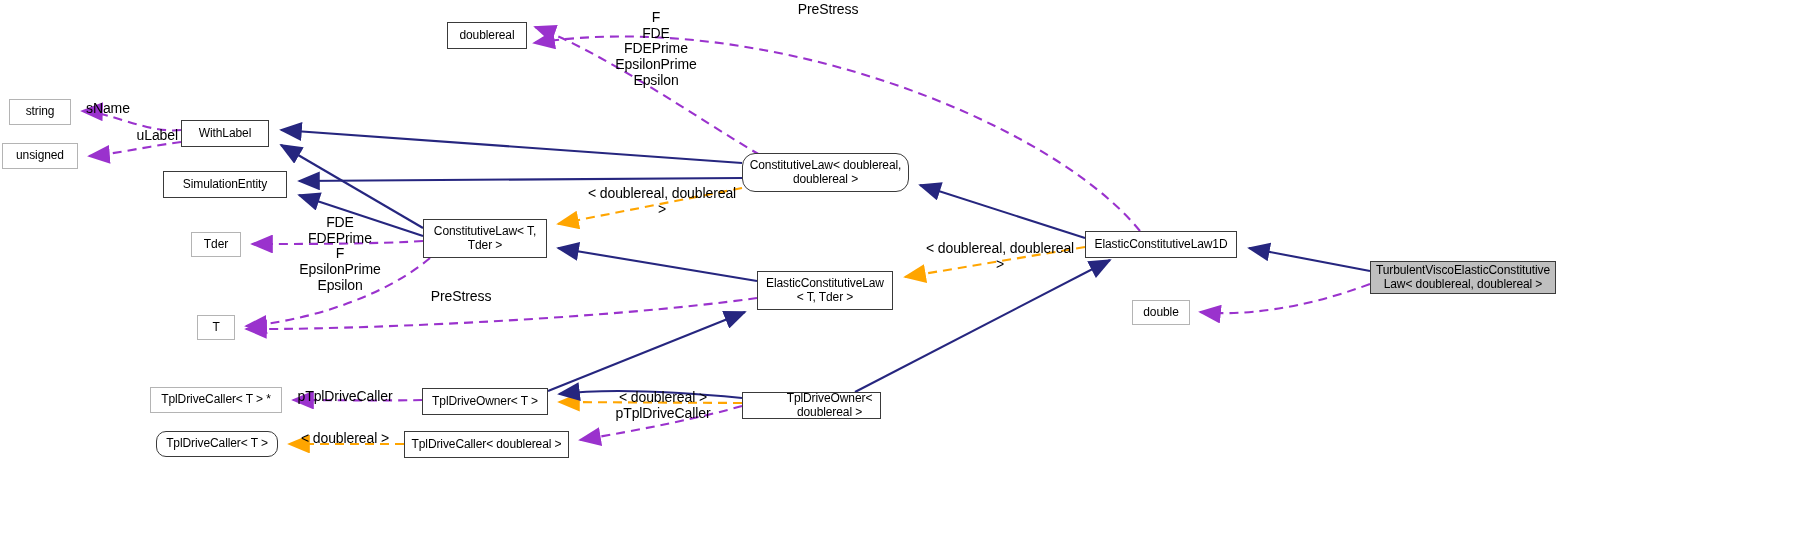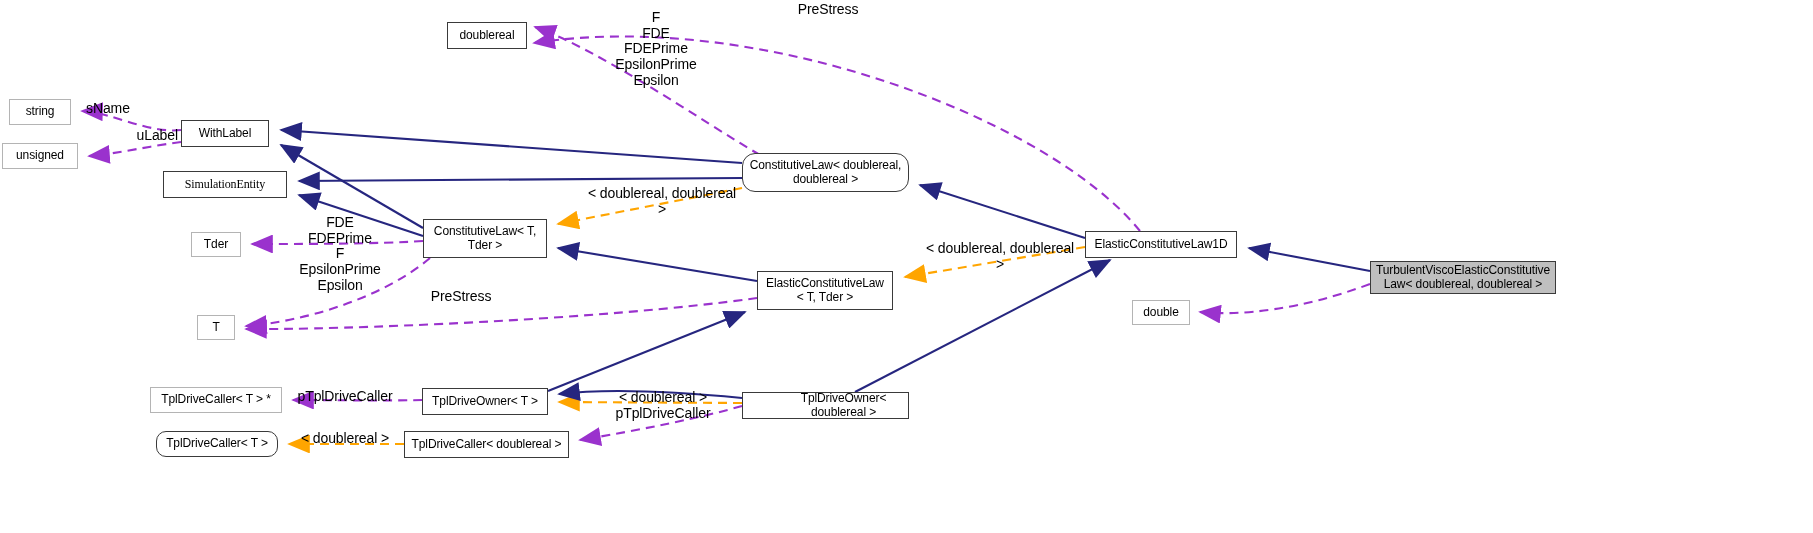--- a/index.html
+++ b/index.html
@@ -130,38 +130,38 @@
       <path d="M742,398 C680,392 610,388 559,394"></path>
 
       <path d="M1370,271 L1249,248"></path>
     </g>
   </svg>
 
   <div class="node faint" style="left:9px;  top:99px;  width:62px;  height:26px;">string</div>
   <div class="node faint" style="left:2px;  top:143px; width:76px;  height:26px;text-align:right;">unsigned</div>
   <div class="node solid" style="left:447px;top:22px;  width:80px;  height:27px;">doublereal</div>
   <div class="node solid" style="left:181px;top:120px; width:88px;  height:27px;">WithLabel</div>
-  <div class="node solid" style="left:163px;top:171px; width:124px; height:27px;font-family:Liberation Serif, serif;">SimulationEntity</div>
+  <div class="node solid" style="left:163px;top:171px; width:124px; height:27px;">SimulationEntity</div>
   <div class="node faint" style="left:191px;top:232px; width:50px;  height:25px;">Tder</div>
   <div class="node faint" style="left:197px;top:315px; width:38px;  height:25px;">T</div>
   <div class="node solid" style="left:423px;top:219px; width:124px; height:39px;">ConstitutiveLaw&lt; T,
 Tder &gt;</div>
   <div class="node solid" style="left:742px;top:153px; width:167px; height:39px;border-radius:13px;">ConstitutiveLaw&lt; doublereal,
 doublereal &gt;</div>
   <div class="node solid" style="left:757px;top:271px; width:136px; height:39px;">ElasticConstitutiveLaw
 &lt; T, Tder &gt;</div>
   <div class="node solid" style="left:1085px;top:231px;width:152px; height:27px;">ElasticConstitutiveLaw1D</div>
   <div class="node faint" style="left:1132px;top:300px;width:58px;  height:25px;">double</div>
   <div class="node highlight" style="left:1370px;top:261px;width:186px; height:33px;">TurbulentViscoElasticConstitutive
 Law&lt; doublereal, doublereal &gt;</div>
   <div class="node faint" style="left:150px;top:387px; width:132px; height:26px;">TplDriveCaller&lt; T &gt; *</div>
   <div class="node solid" style="left:156px;top:431px; width:122px; height:26px;border-radius:10px;">TplDriveCaller&lt; T &gt;</div>
   <div class="node solid" style="left:422px;top:388px; width:126px; height:27px;">TplDriveOwner&lt; T &gt;</div>
   <div class="node solid" style="left:404px;top:431px; width:165px; height:27px;">TplDriveCaller&lt; doublereal &gt;</div>
-  <div class="node solid" style="left:742px;top:392px; width:167px; height:27px;padding-left:36px;">TplDriveOwner&lt; doublereal &gt;</div>
+  <div class="node solid" style="left:742px;top:392px; width:139px; height:27px;padding-left:36px;">TplDriveOwner&lt; doublereal &gt;</div>
 
   <div class="edge-label" style="left:86px;  top:101px; width:60px;  text-align:left;">sName</div>
   <div class="edge-label" style="left:86px;  top:128px; width:60px;  text-align:right;margin-left:32px;">uLabel</div>
   <div class="edge-label" style="left:793px; top:2px;   width:70px;  text-align:center;">PreStress</div>
   <div class="edge-label" style="left:612px; top:10px;  width:88px;  text-align:center;">F
 FDE
 FDEPrime
 EpsilonPrime
 Epsilon</div>
   <div class="edge-label" style="left:290px; top:215px; width:100px; text-align:center;">FDE

